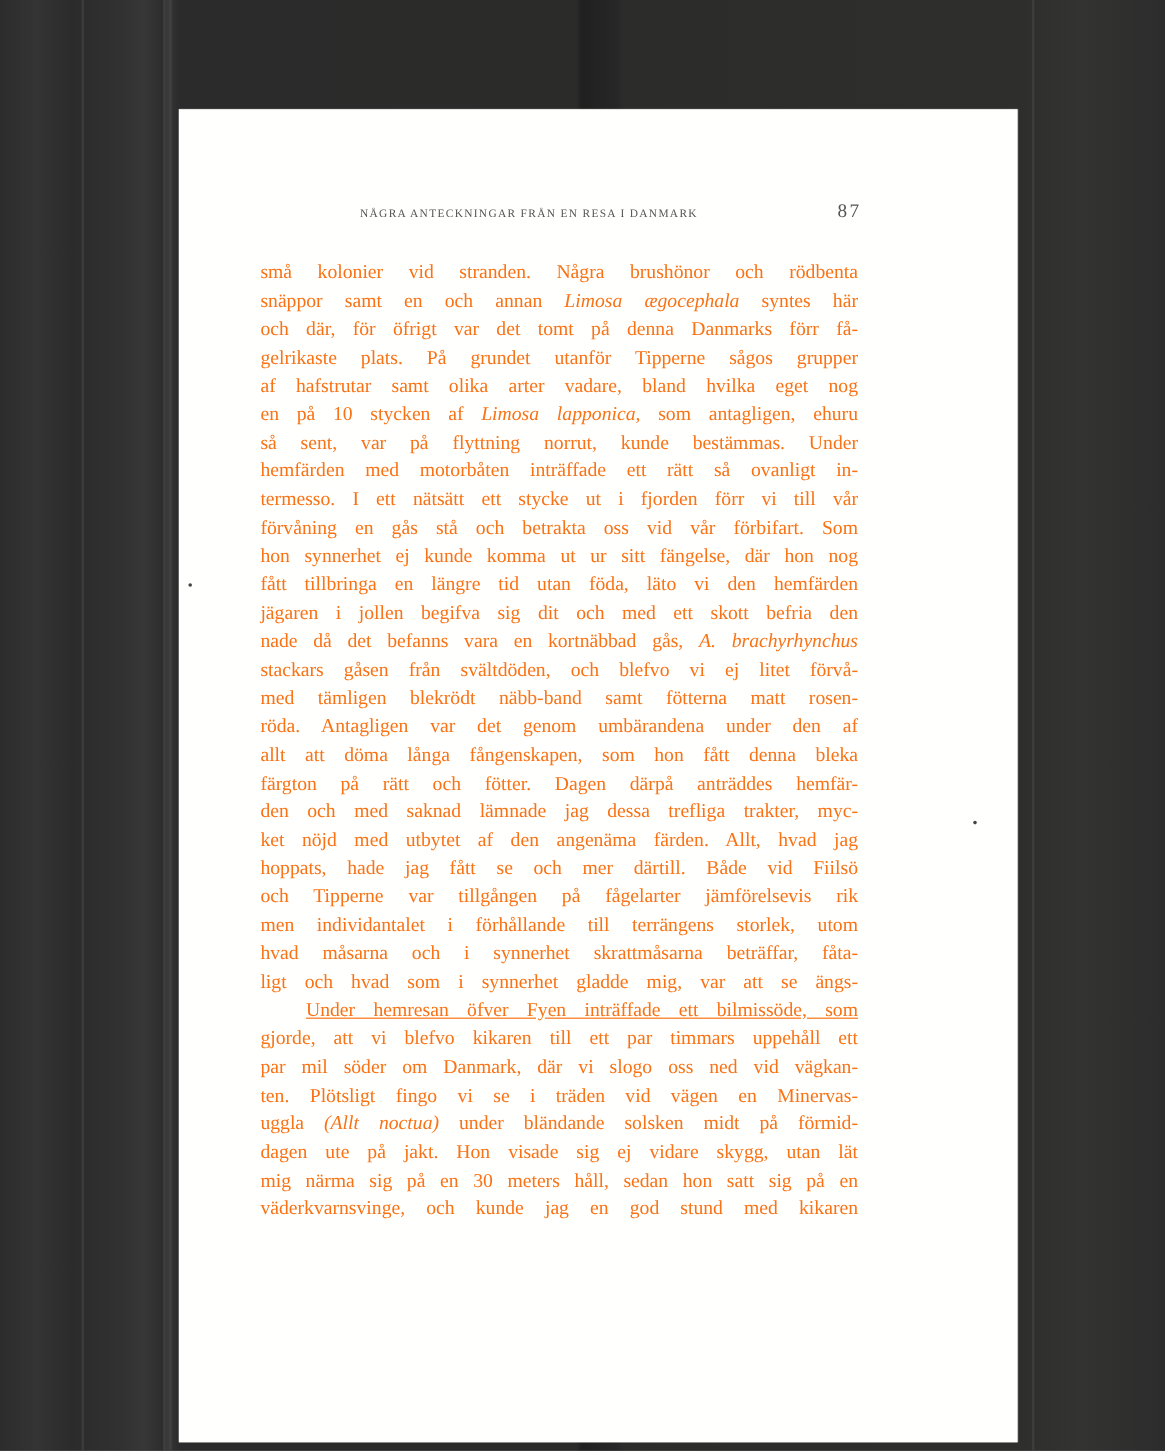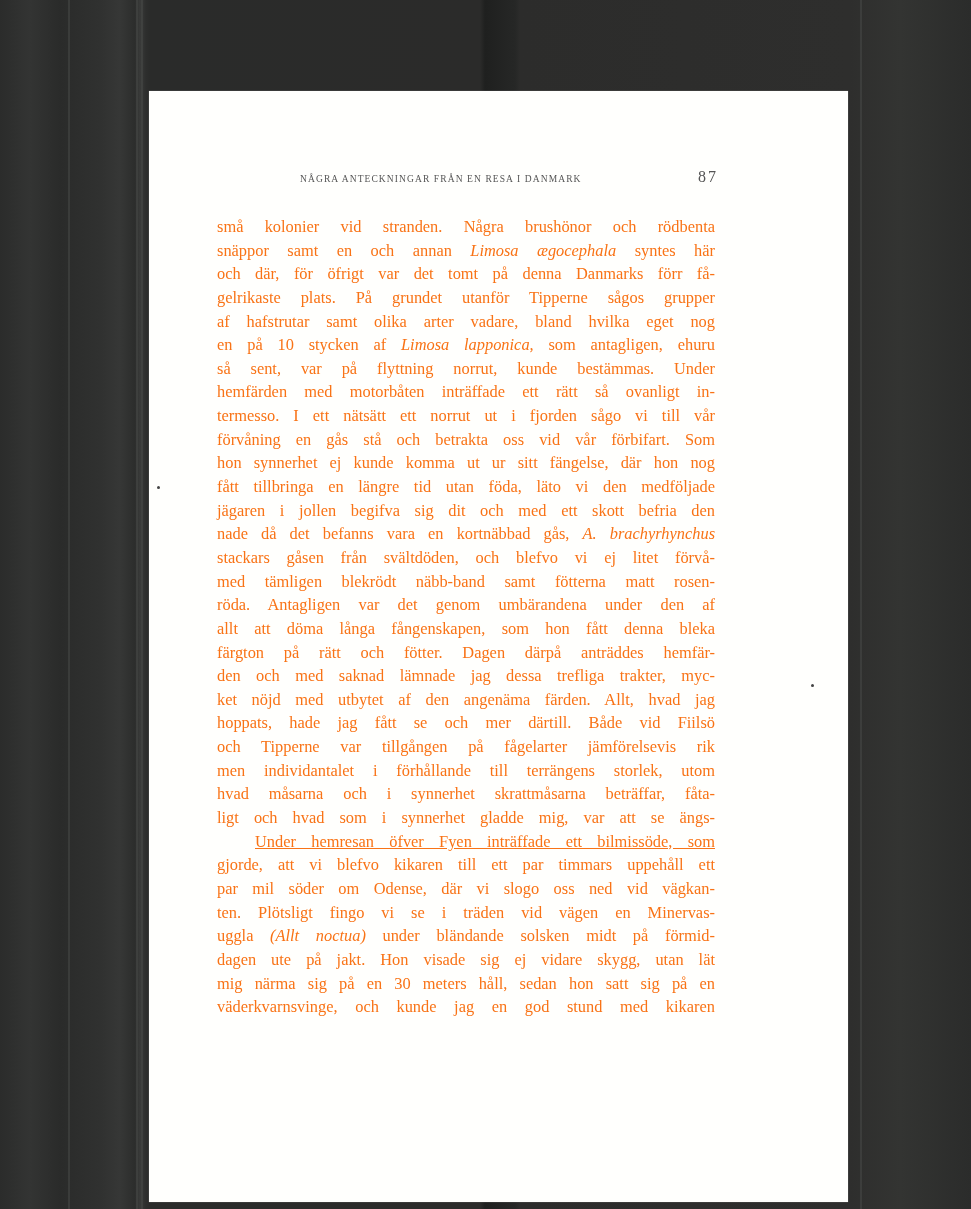--- a/index.html
+++ b/index.html
@@ -66,43 +66,43 @@
 <div class="body-text" id="body-text">
     <div>
       <span class="line">små kolonier vid stranden. Några brushönor och rödbenta</span>
       <span class="line">snäppor samt en och annan <i>Limosa ægocephala</i> syntes här</span>
       <span class="line">och där, för öfrigt var det tomt på denna Danmarks förr få-</span>
       <span class="line">gelrikaste plats. På grundet utanför Tipperne sågos grupper</span>
       <span class="line">af hafstrutar samt olika arter vadare, bland hvilka eget nog</span>
       <span class="line">en på 10 stycken af <i>Limosa lapponica,</i> som antagligen, ehuru</span>
       <span class="line">så sent, var på flyttning norrut, kunde bestämmas. Under</span>
       <span class="line">hemfärden med motorbåten inträffade ett rätt så ovanligt in-</span>
-      <span class="line">termesso. I ett nätsätt ett norrut ut i fjorden sågo vi till vår</span>
+      <span class="line">termesso. I ett nätsätt ett stycke ut i fjorden förr vi till vår</span>
       <span class="line">förvåning en gås stå och betrakta oss vid vår förbifart. Som</span>
       <span class="line">hon synnerhet ej kunde komma ut ur sitt fängelse, där hon nog</span>
-      <span class="line">fått tillbringa en längre tid utan föda, läto vi den medföljade</span>
+      <span class="line">fått tillbringa en längre tid utan föda, läto vi den hemfärden</span>
       <span class="line">jägaren i jollen begifva sig dit och med ett skott befria den</span>
       <span class="line">nade då det befanns vara en kortnäbbad gås, <i>A. brachyrhynchus</i></span>
       <span class="line">stackars gåsen från svältdöden, och blefvo vi ej litet förvå-</span>
       <span class="line">med tämligen blekrödt näbb-band samt fötterna matt rosen-</span>
       <span class="line">röda. Antagligen var det genom umbärandena under den af</span>
       <span class="line">allt att döma långa fångenskapen, som hon fått denna bleka</span>
       <span class="line">färgton på rätt och fötter. Dagen därpå anträddes hemfär-</span>
       <span class="line">den och med saknad lämnade jag dessa trefliga trakter, myc-</span>
       <span class="line">ket nöjd med utbytet af den angenäma färden. Allt, hvad jag</span>
       <span class="line">hoppats, hade jag fått se och mer därtill. Både vid Fiilsö</span>
       <span class="line">och Tipperne var tillgången på fågelarter jämförelsevis rik</span>
       <span class="line">men individantalet i förhållande till terrängens storlek, utom</span>
       <span class="line">hvad måsarna och i synnerhet skrattmåsarna beträffar, fåta-</span>
       <span class="line">ligt och hvad som i synnerhet gladde mig, var att se ängs-</span>
     </div>
     <div>
       <span class="line indent">Under hemresan öfver Fyen inträffade ett bilmissöde, som</span>
       <span class="line">gjorde, att vi blefvo kikaren till ett par timmars uppehåll ett</span>
-      <span class="line">par mil söder om Odense, där vi slogo oss ned vid vägkan-</span>
+      <span class="line">par mil söder om Danmark, där vi slogo oss ned vid vägkan-</span>
       <span class="line">ten. Plötsligt fingo vi se i träden vid vägen en Minervas-</span>
       <span class="line">uggla <i>(Allt noctua)</i> under bländande solsken midt på förmid-</span>
       <span class="line">dagen ute på jakt. Hon visade sig ej vidare skygg, utan lät</span>
       <span class="line">mig närma sig på en 30 meters håll, sedan hon satt sig på en</span>
       <span class="line">väderkvarnsvinge, och kunde jag en god stund med kikaren</span>
     </div>
   </div>
 
 <div class="speck" style="left:157px;top:486px"></div>
 <div class="speck" style="left:811px;top:684px"></div>

